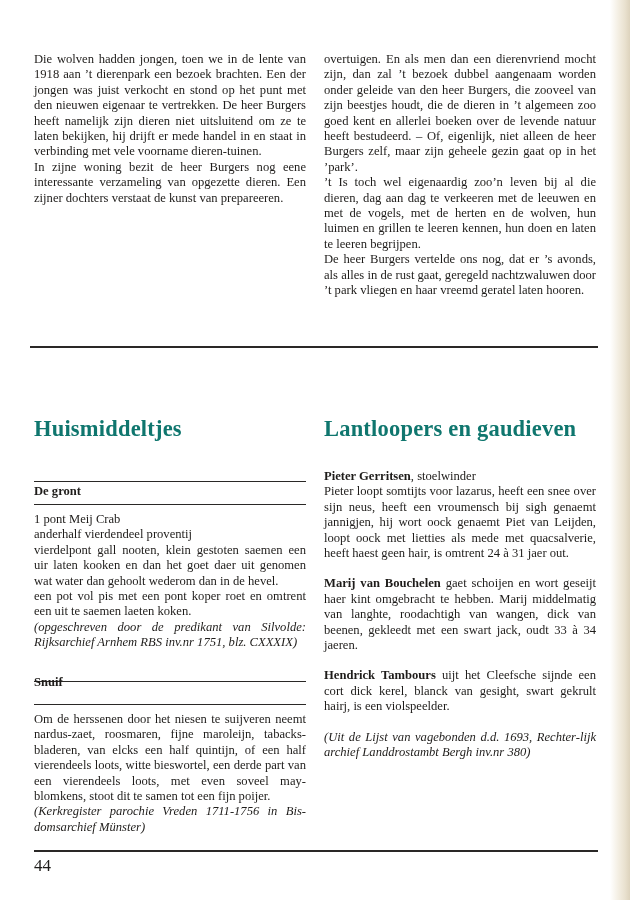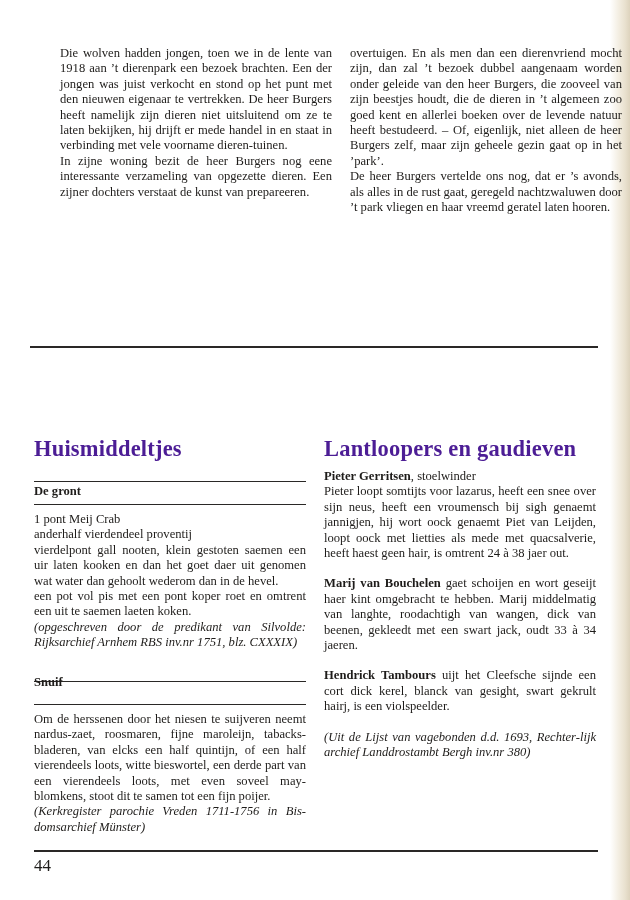--- a/index.html
+++ b/index.html
@@ -11,46 +11,47 @@
   }
   .page-edge {
     position: absolute; top: 0; right: 0; width: 20px; height: 900px;
     background: linear-gradient(to right, #ffffff 0%, #f4efe4 40%, #e9e1cf 75%, #ddd3bd 100%);
   }
   .col { position: absolute; width: 272px; font-size: 12.6px; line-height: 15.4px; }
   .col p { margin: 0; text-align: justify; }
   .col p.last { text-align-last: left; }
   .left-col { left: 34px; }
   .right-col { left: 324px; width: 272px; }
-  .top { top: 46px; margin-left: 26px; }
+  .top { top: 52px; }
   .gap { height: 15px; }
   .rule { position: absolute; height: 1px; background: #2a2826; }
   .rule.thick { height: 1.5px; }
   .heading {
-    position: absolute; font-weight: bold; font-size: 22.5px; top: 436px;
-    letter-spacing: 0.2px; color: #4c1d95; margin: 0;
+    position: absolute; font-weight: bold; font-size: 22.5px; top: 416px;
+    letter-spacing: 0.2px; color: #0f766e; margin: 0;
   }
   .subhead { position: absolute; font-weight: bold; font-size: 12.6px; left: 34px; margin: 0; text-align: center; }
   .it { font-style: italic; }
   .b { font-weight: bold; }
   .pagenum { position: absolute; left: 34px; top: 856px; font-size: 17px; margin: 0; }
 </style>
 </head>
 <body>
 
 <div class="page-edge"></div>
 
 <div class="col left-col top">
   <p class="last">Die wolven hadden jongen, toen we in de lente van 1918 aan ’t dierenpark een bezoek brachten. Een der jongen was juist verkocht en stond op het punt met den nieuwen eigenaar te vertrekken. De heer Burgers heeft namelijk zijn dieren niet uitsluitend om ze te laten bekijken, hij drijft er mede handel in en staat in verbinding met vele voorname dieren-tuinen.</p>
   <p class="last">In zijne woning bezit de heer Burgers nog eene interessante verzameling van opgezette dieren. Een zijner dochters verstaat de kunst van prepareeren.</p>
   <div class="gap"></div>
 </div>
 
 <div class="col right-col top">
   <p class="last">overtuigen. En als men dan een dierenvriend mocht zijn, dan zal ’t bezoek dubbel aangenaam worden onder geleide van den heer Burgers, die zooveel van zijn beestjes houdt, die de dieren in ’t algemeen zoo goed kent en allerlei boeken over de levende natuur heeft bestudeerd. – Of, eigenlijk, niet alleen de heer Burgers zelf, maar zijn geheele gezin gaat op in het ’park’.</p>
+  <p class="last">’t Is toch wel eigenaardig zoo’n leven bij al die dieren, dag aan dag te verkeeren met de leeuwen en met de vogels, met de herten en de wolven, hun luimen en grillen te leeren kennen, hun doen en laten te leeren begrijpen.</p>
   <p class="last">De heer Burgers vertelde ons nog, dat er ’s avonds, als alles in de rust gaat, geregeld nachtzwaluwen door ’t park vliegen en haar vreemd geratel laten hooren.</p>
 </div>
 
 <div class="rule thick" style="left:30px; width:568px; top:346px;"></div>
 
 <h2 class="heading" style="left:34px;">Huismiddeltjes</h2>
 
 <div class="rule" style="left:34px; width:272px; top:481px;"></div>
 <h3 class="subhead" style="top:484px;">De gront</h3>
 <div class="rule" style="left:34px; width:272px; top:504px;"></div>
@@ -70,21 +71,21 @@
 <div class="col left-col" style="top:712px;">
   <p class="last">Om de herssenen door het niesen te suijveren neemt nardus-zaet, roosmaren, fijne maroleijn, tabacks-bladeren, van elcks een half quintijn, of een half vierendeels loots, witte bieswortel, een derde part van een vierendeels loots, met even soveel may-blomkens, stoot dit te samen tot een fijn poijer.</p>
   <p class="it last">(Kerkregister parochie Vreden 1711-1756 in Bis-domsarchief Münster)</p>
 </div>
 
 <h2 class="heading" style="left:324px;">Lantloopers en gaudieven</h2>
 
 <div class="col right-col" style="top:469px;">
   <p class="last">
     <span class="b">Pieter Gerritsen</span><span>, stoelwinder</span><br>
-    <span>Pieter loopt somtijts voor lazarus, heeft een snee over sijn neus, heeft een vroumensch bij sigh genaemt jannigjen, hij wort oock genaemt Piet van Leijden, loopt oock met lietties als mede met quacsalverie, heeft haest geen hair, is omtrent 24 à 38 jaer out.</span>
+    <span>Pieter loopt somtijts voor lazarus, heeft een snee over sijn neus, heeft een vroumensch bij sigh genaemt jannigjen, hij wort oock genaemt Piet van Leijden, loopt oock met lietties als mede met quacsalverie, heeft haest geen hair, is omtrent 24 à 31 jaer out.</span>
   </p>
   <div class="gap"></div>
   <p class="last">
     <span class="b">Marij van Bouchelen</span><span> gaet schoijen en wort geseijt haer kint omgebracht te hebben. Marij middelmatig van langhte, roodachtigh van wangen, dick van beenen, gekleedt met een swart jack, oudt 33 à 34 jaeren.</span>
   </p>
   <div class="gap"></div>
   <p class="last">
     <span class="b">Hendrick Tambours</span><span> uijt het Cleefsche sijnde een cort dick kerel, blanck van gesight, swart gekrult hairj, is een violspeelder.</span>
   </p>
   <div class="gap"></div>

